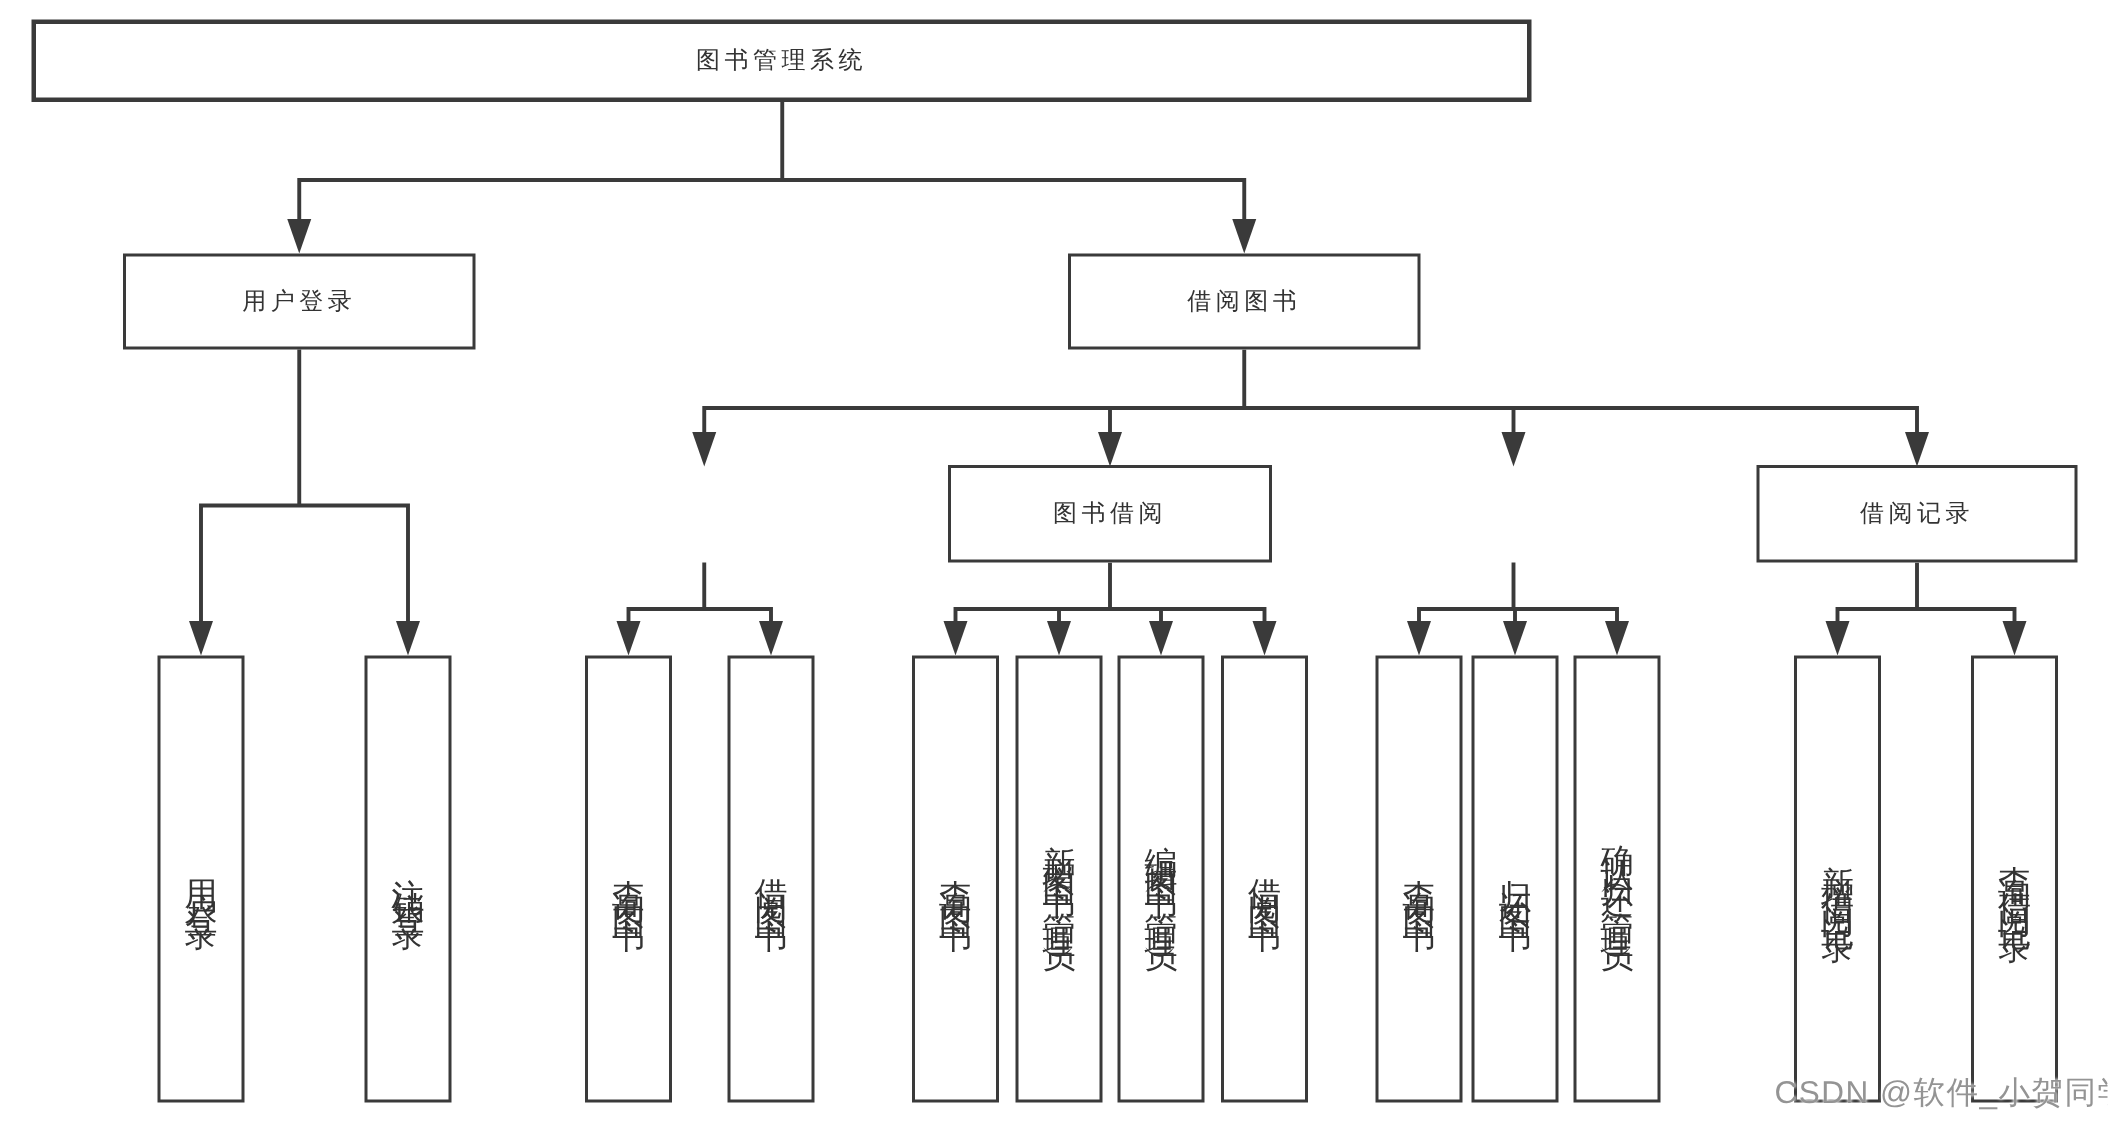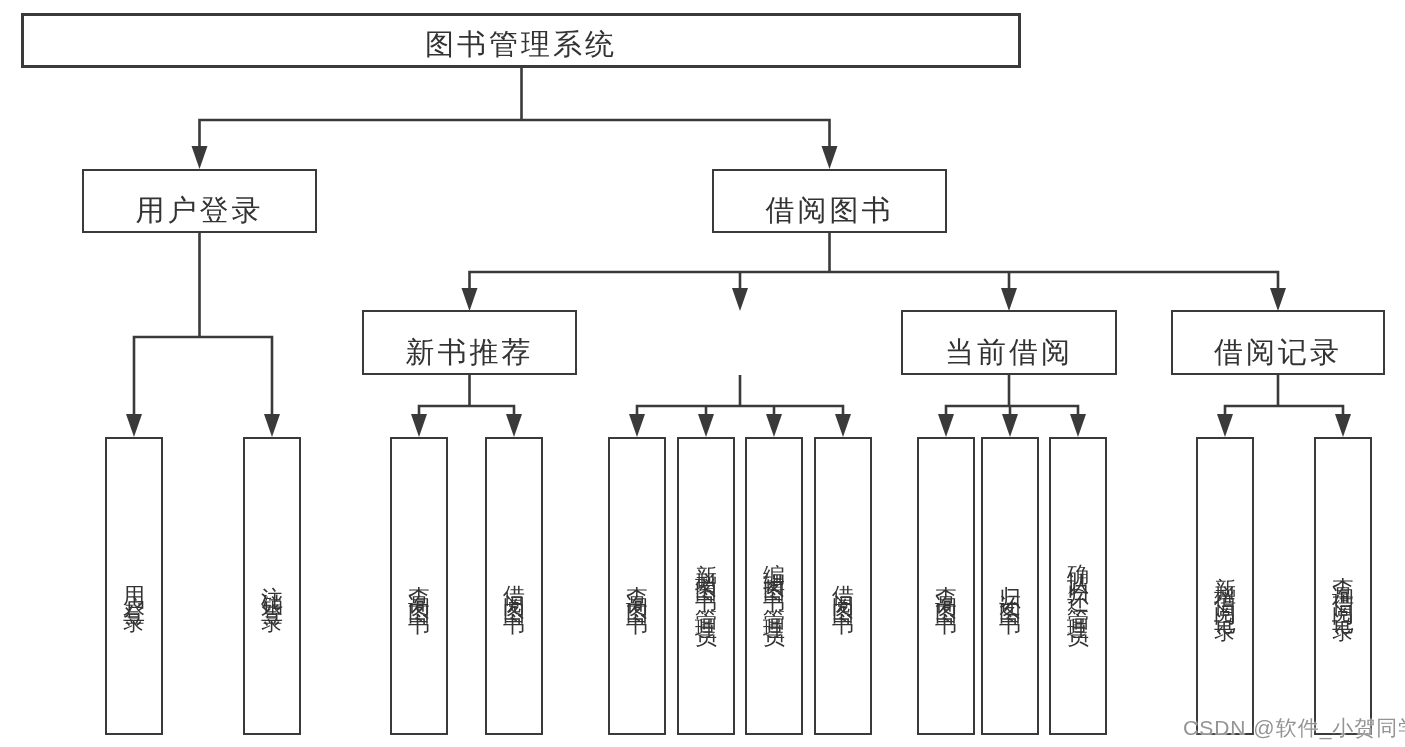--- a/index.html
+++ b/index.html
@@ -30,23 +30,22 @@
   .node {
     position: absolute;
     background: #ffffff;
     border: 2px solid var(--line);
     display: flex;
     align-items: center;
     justify-content: center;
     color: var(--text);
   }
   .hbox {
-    font-size: 29px;
+    font-size: 16px;
     letter-spacing: 3px;
-    align-items: flex-end;
   }
   .root {
     border-width: 3px;
   }
   .vbox {
     width: 58px;
     height: 298px;
     top: 437px;
   }
   .vbox .vtext {
@@ -140,25 +139,22 @@
     <span>图书管理系统</span>
   </div>
 
   <div class="node hbox" style="left:82px; top:169px; width:235px; height:64px;">
     <span>用户登录</span>
   </div>
   <div class="node hbox" style="left:712px; top:169px; width:235px; height:64px;">
     <span>借阅图书</span>
   </div>
 
-  <div class="node hbox" style="left:362px; top:310px; width:215px; height:65px;">
-    <span>新书推荐</span>
-  </div>
-  <div class="node hbox" style="left:901px; top:310px; width:216px; height:65px;">
-    <span>当前借阅</span>
+  <div class="node hbox" style="left:632px; top:310px; width:216px; height:65px;">
+    <span>图书借阅</span>
   </div>
   <div class="node hbox" style="left:1171px; top:310px; width:214px; height:65px;">
     <span>借阅记录</span>
   </div>
 
   <div class="node vbox" style="left:105px;">
     <span class="vtext">用户登录</span>
   </div>
   <div class="node vbox" style="left:243px;">
     <span class="vtext">注销登录</span>

